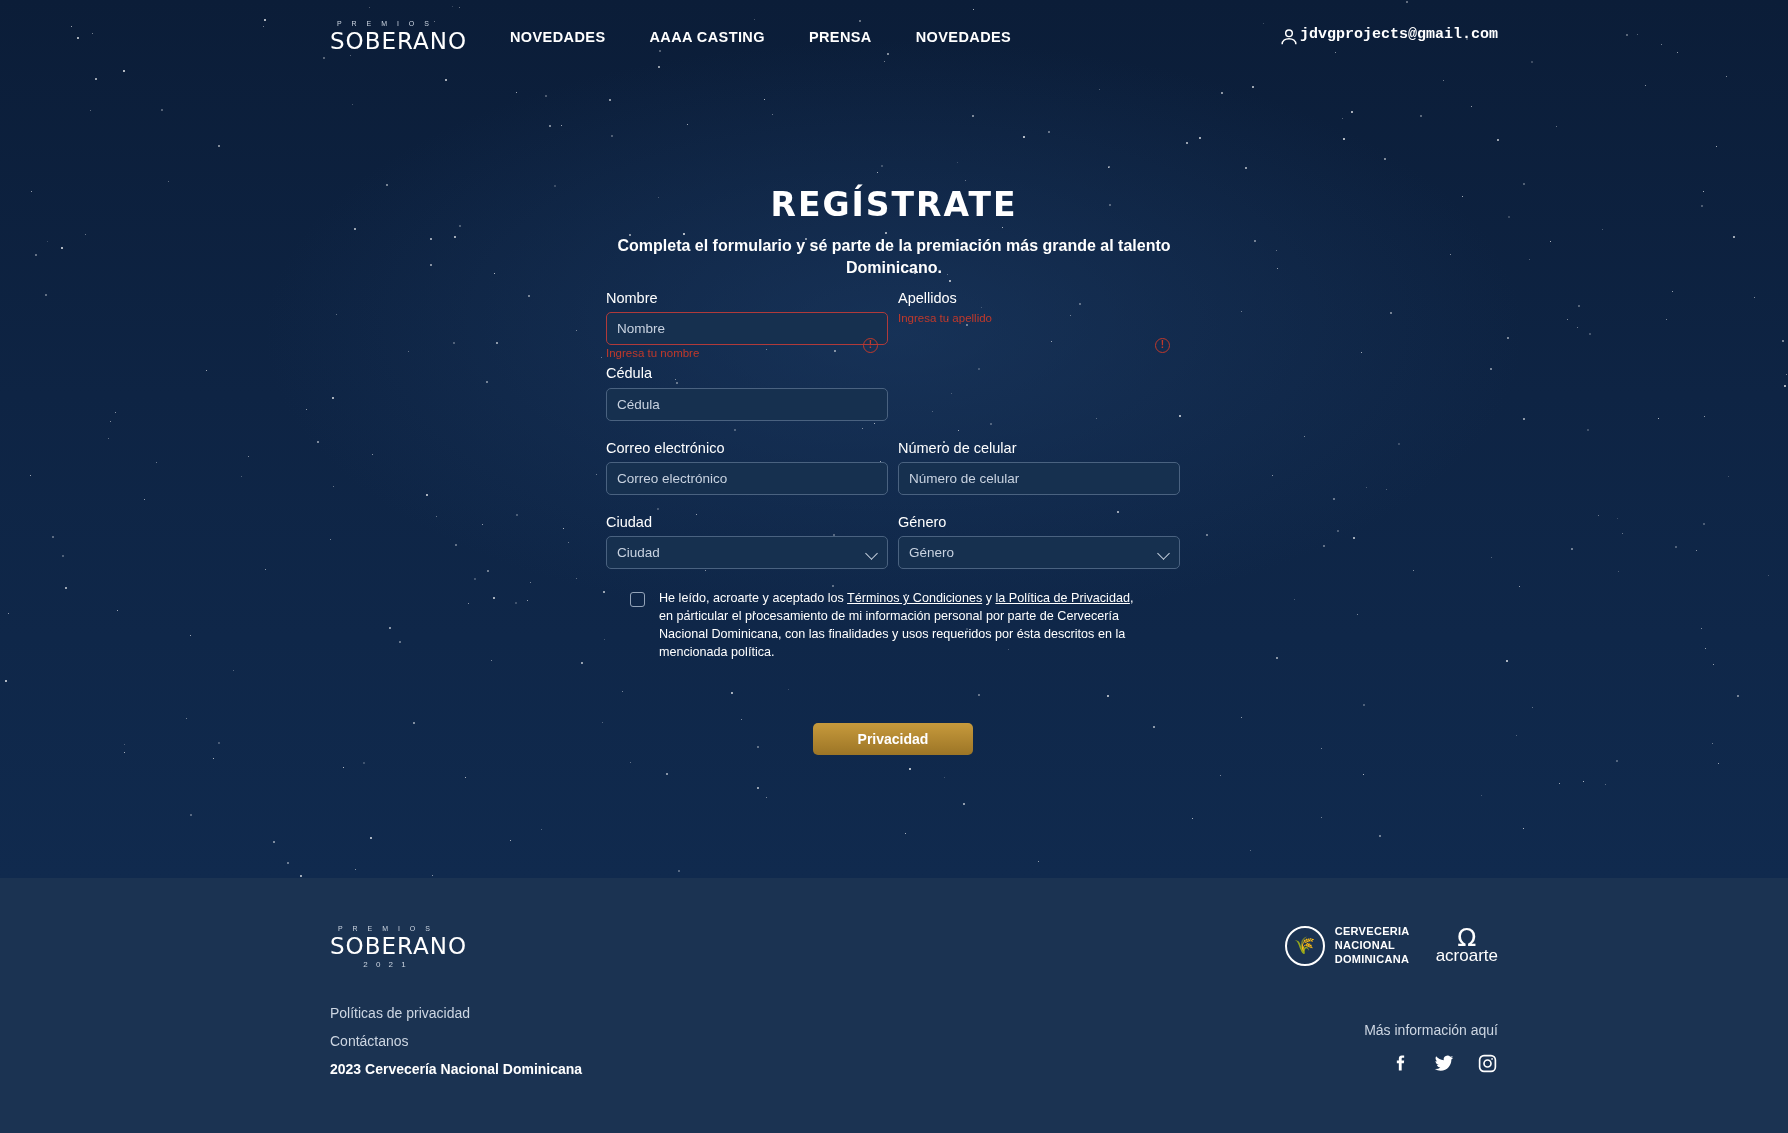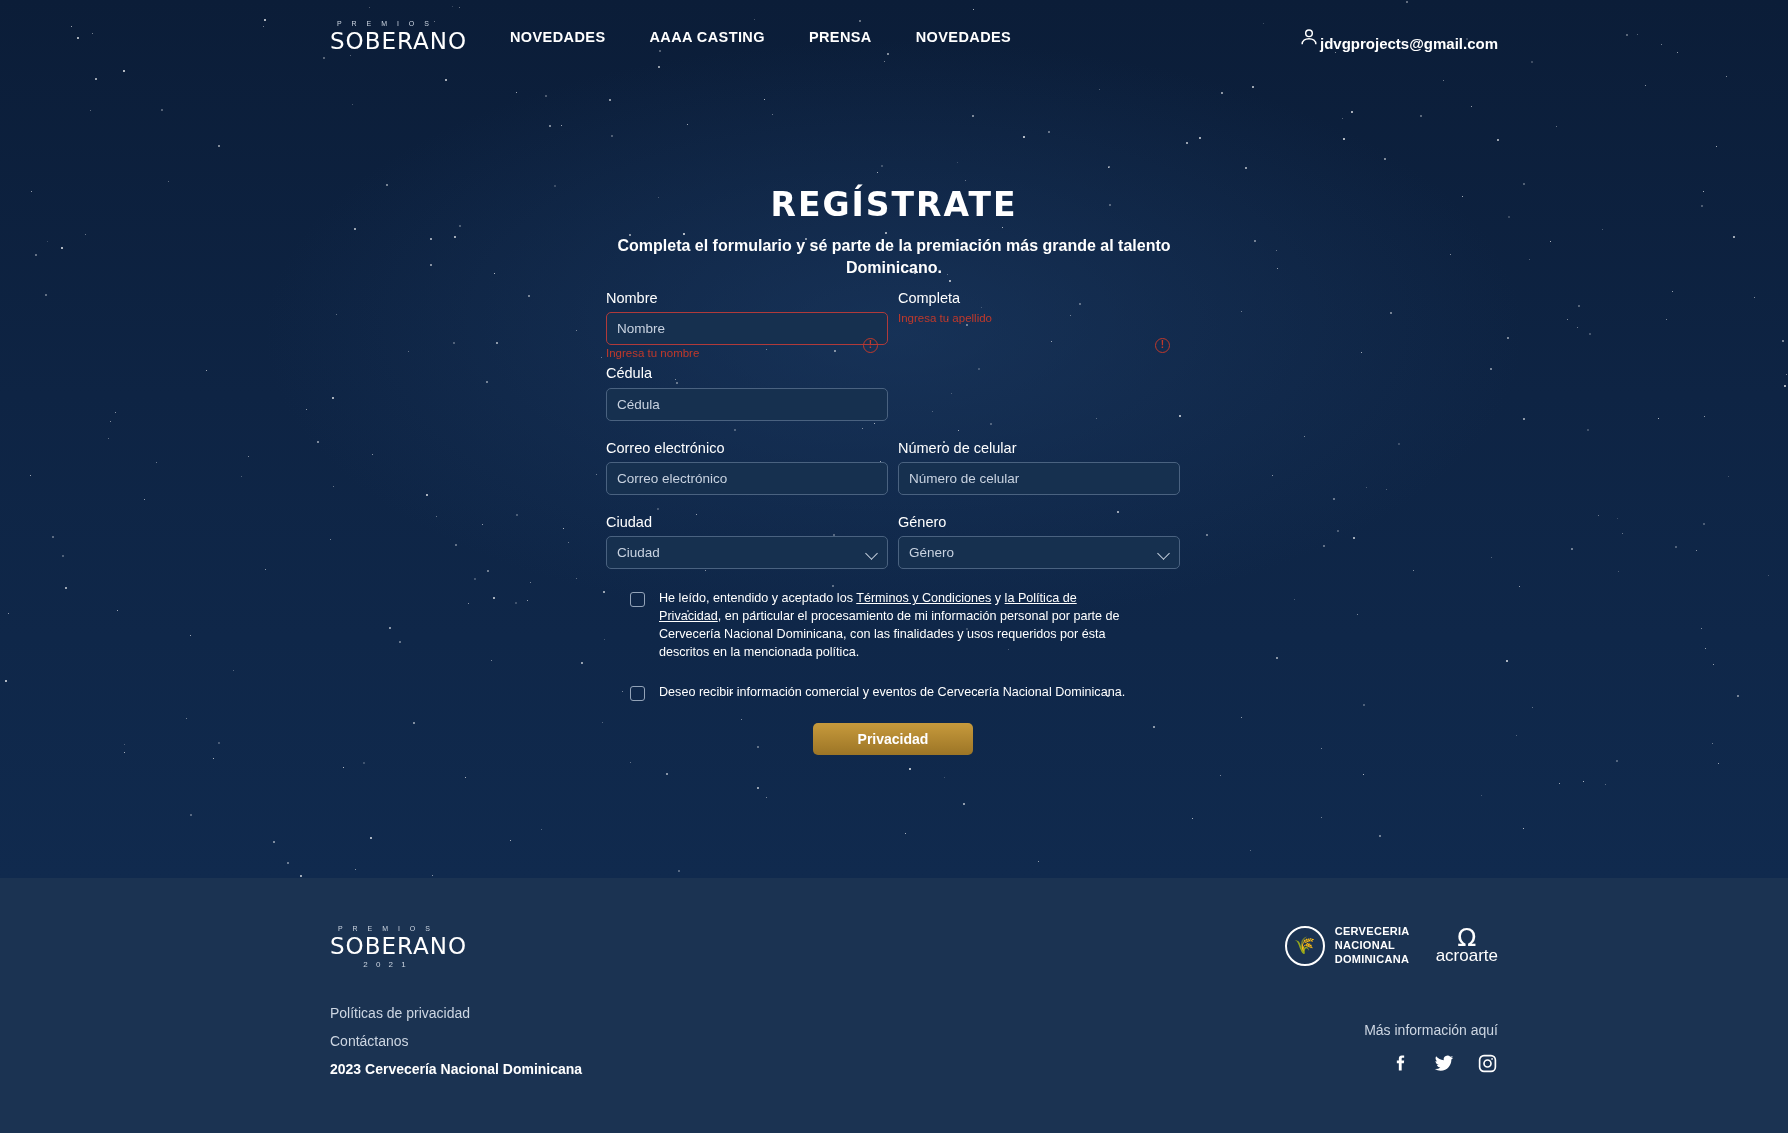--- a/index.html
+++ b/index.html
@@ -77,21 +77,22 @@
     font-weight: bold;
     letter-spacing: .4px;
     text-decoration: none;
     white-space: nowrap;
   }
   .account {
     position: absolute;
     right: 290px;
     top: 26px;
     display: flex;
-    align-items: flex-end;
+    align-items: flex-start;
+    font-family: Liberation Mono, monospace;
   }
   .account .label {
     font-size: 15px;
     font-weight: bold;
     color: #ffffff;
   }
 
   
   .main {
     position: absolute;
@@ -683,21 +684,21 @@
   <form class="form">
 
     <div class="row">
       <div class="col">
         <label class="flabel">Nombre</label>
         <input class="field err" placeholder="Nombre" style="">
         <span class="err-icon">!</span>
         <span class="err-text">Ingresa tu nombre</span>
       </div>
       <div class="col">
-        <label class="flabel">Completa</label>
+        <label class="flabel">Apellidos</label>
         <span class="err-icon">!</span>
         <span class="err-text">Ingresa tu apellido</span>
       </div>
     </div>
 
     <div class="row">
       <div class="col">
         <label class="flabel">Cédula</label>
         <input class="field" placeholder="Cédula" style="">
       </div>
@@ -733,26 +734,22 @@
           <span class="chev"></span>
         </div>
       </div>
     </div>
   </form>
 
   <div class="checks">
     <div class="check-row">
       <div class="box"></div>
       <div class="check-text">
-        <span>He leído, entendido y aceptado los </span><a href="#">Términos y Condiciones</a><span> y </span><a href="#">la Política de Privacidad</a><span>, en particular el procesamiento de mi información personal por parte de Cervecería Nacional Dominicana, con las finalidades y usos requeridos por ésta descritos en la mencionada política.</span>
+        <span>He leído, acroarte y aceptado los </span><a href="#">Términos y Condiciones</a><span> y </span><a href="#">la Política de Privacidad</a><span>, en particular el procesamiento de mi información personal por parte de Cervecería Nacional Dominicana, con las finalidades y usos requeridos por ésta descritos en la mencionada política.</span>
       </div>
-    </div>
-    <div class="check-row">
-      <div class="box"></div>
-      <div class="check-text">Deseo recibir información comercial y eventos de Cervecería Nacional Dominicana.</div>
     </div>
   </div>
 
   <button class="submit">Privacidad</button>
 </div>
 
 <div class="footer"></div>
 
 <div class="footer-logo">
   <div class="small">P R E M I O S</div>

